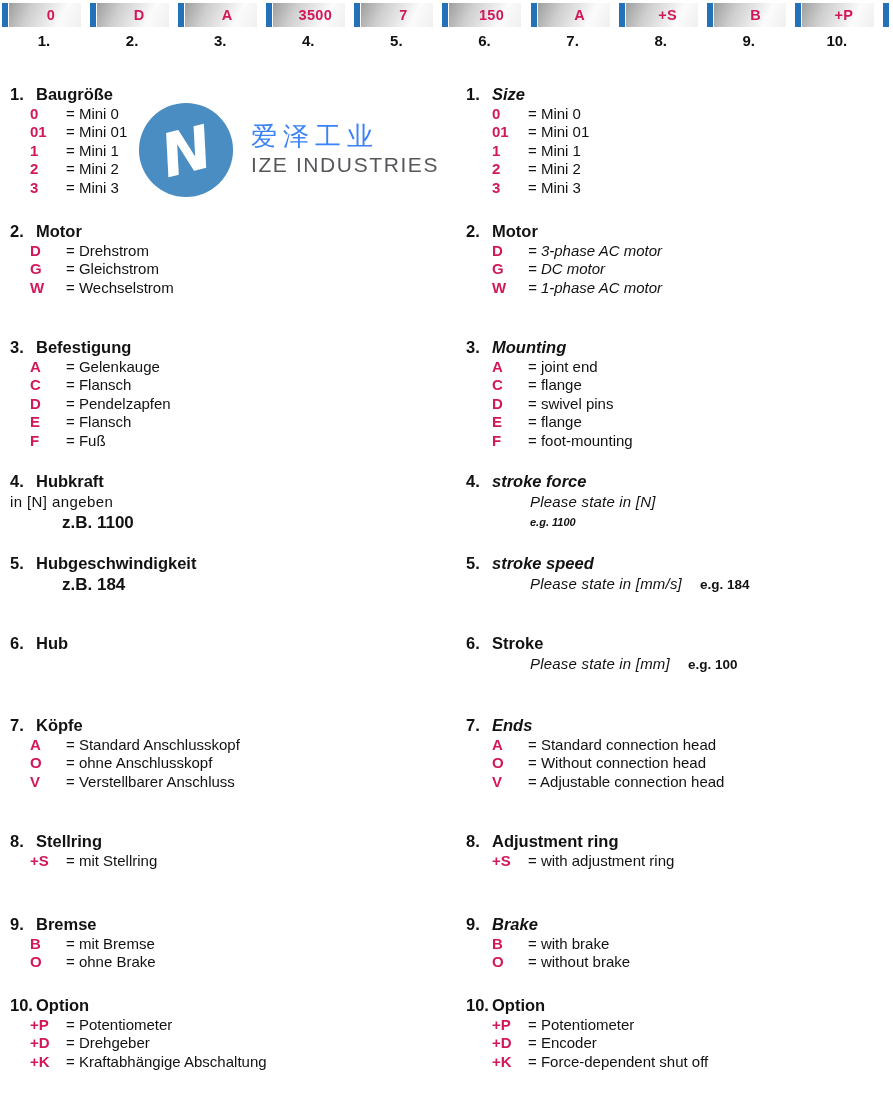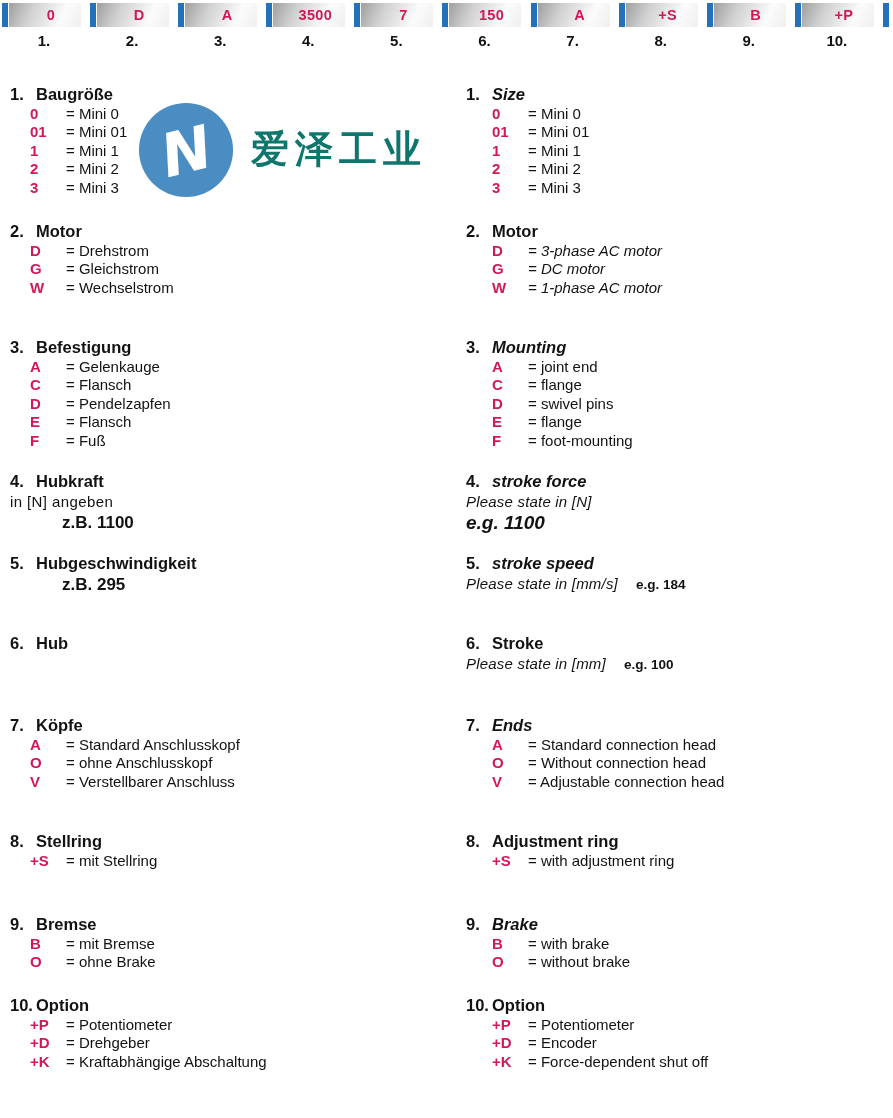--- a/index.html
+++ b/index.html
@@ -21,43 +21,43 @@
     display:flex;align-items:center;justify-content:center;padding-left:12px;
   }
   .codebox span{color:#d2175a;font-weight:bold;font-size:14.5px;letter-spacing:.3px}
   .segnum{width:72px;margin-left:6px;margin-top:5px;text-align:center;font-weight:bold;font-size:15px;color:#111}
   .bar.trailing{margin-top:0}
 
   
   .logo{position:absolute;top:102px;left:138px;display:flex;align-items:center}
   .logo-mark{width:96px;height:96px;flex:none}
   .logo-text{margin-left:17px}
-  .logo-cn{font-size:38px;font-weight:bold;color:#0f766e;letter-spacing:6px;line-height:1.05;white-space:nowrap}
+  .logo-cn{font-size:26px;font-weight:normal;color:#3b82f6;letter-spacing:6px;line-height:1.05;white-space:nowrap}
   .logo-en{font-size:21px;color:#56575b;letter-spacing:1.6px;margin-top:3px;white-space:nowrap}
 
   
   .columns{position:absolute;top:84px;left:0;width:893px;display:grid;grid-template-columns:446px 447px}
   .col{padding-left:10px;box-sizing:border-box}
   .col-en{padding-left:20px}
 
   .sec{box-sizing:border-box}
   .sec-head{display:flex;font-size:16.5px;font-weight:bold;line-height:20px;margin-bottom:1px}
   .sec-num{min-width:26px;flex:none}
   .sec-title.italic{font-style:italic}
 
   .item{display:flex;font-size:15px;line-height:18.4px}
   .item .code{margin-left:20px;width:36px;flex:none;color:#d2175a;font-weight:bold}
   .col-en .item .code{margin-left:26px}
   .item .val.italic{font-style:italic}
 
   .line{font-size:15px;line-height:19.5px;letter-spacing:.4px}
-  .col-en .line{letter-spacing:.2px}
+  .col-en .line{margin-left:64px;letter-spacing:.2px}
   .line.plain-italic{font-style:italic}
   .line.example{font-weight:bold;font-size:17px;margin-left:52px;letter-spacing:0;line-height:21px}
-  .line.example-italic{font-weight:bold;font-style:italic;font-size:19px;letter-spacing:0;line-height:21px}
+  .line.example-italic{font-weight:bold;font-style:italic;font-size:11px;letter-spacing:0;line-height:21px}
   .inline-ex{font-style:normal;font-weight:bold;font-size:13.5px;margin-left:18px;letter-spacing:0}
 </style>
 </head>
 <body>
 
 <header class="code-header" id="code-header">
     <div class="segment">
       <div class="segrow">
         <div class="bar"></div>
         <div class="codebox">
@@ -150,20 +150,21 @@
     <div class="bar trailing"></div>
   </header>
 
 <div class="logo">
   <svg class="logo-mark" viewBox="0 0 100 100" aria-hidden="true">
     <circle cx="50" cy="50" r="49" fill="#4a8dc2"></circle>
     <text x="50" y="73" text-anchor="middle" font-family="DejaVu Sans, Liberation Sans, sans-serif" font-size="62" font-weight="bold" font-style="italic" fill="#ffffff" transform="rotate(-14 50 50)">N</text>
   </svg>
   <div class="logo-text">
     <div class="logo-cn">爱泽工业</div>
+    <div class="logo-en">IZE INDUSTRIES</div>
   </div>
 </div>
 
 <main class="columns">
   <div class="col col-de" id="col-de">
       <section class="sec" style="min-height: 137px;">
         <div class="sec-head">
           <span class="sec-num">1.</span>
           <span class="sec-title">Baugröße</span>
         </div>
@@ -238,21 +239,21 @@
           <span class="sec-title">Hubkraft</span>
         </div>
         <div class="line plain"><span>in [N] angeben</span></div>
         <div class="line example"><span>z.B. 1100</span></div>
       </section>
       <section class="sec" style="min-height: 80px;">
         <div class="sec-head">
           <span class="sec-num">5.</span>
           <span class="sec-title">Hubgeschwindigkeit</span>
         </div>
-        <div class="line example"><span>z.B. 295</span></div>
+        <div class="line example"><span>z.B. 184</span></div>
       </section>
       <section class="sec" style="min-height: 82px;">
         <div class="sec-head">
           <span class="sec-num">6.</span>
           <span class="sec-title">Hub</span>
         </div>
       </section>
       <section class="sec" style="min-height: 116px;">
         <div class="sec-head">
           <span class="sec-num">7.</span>

